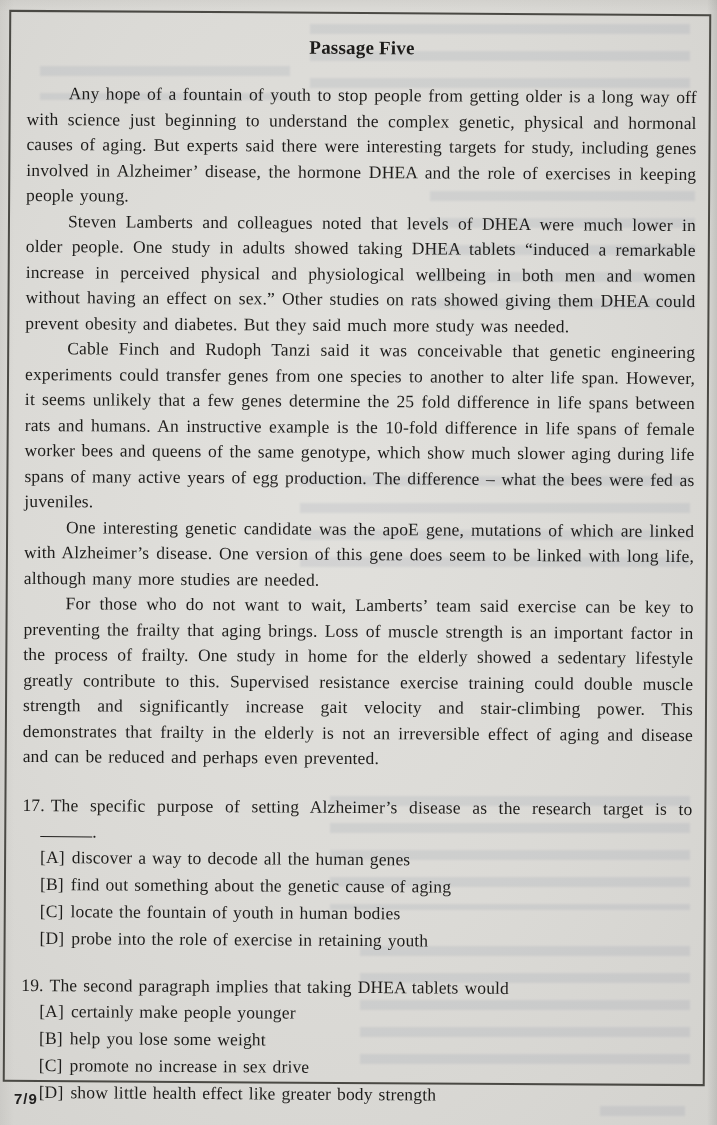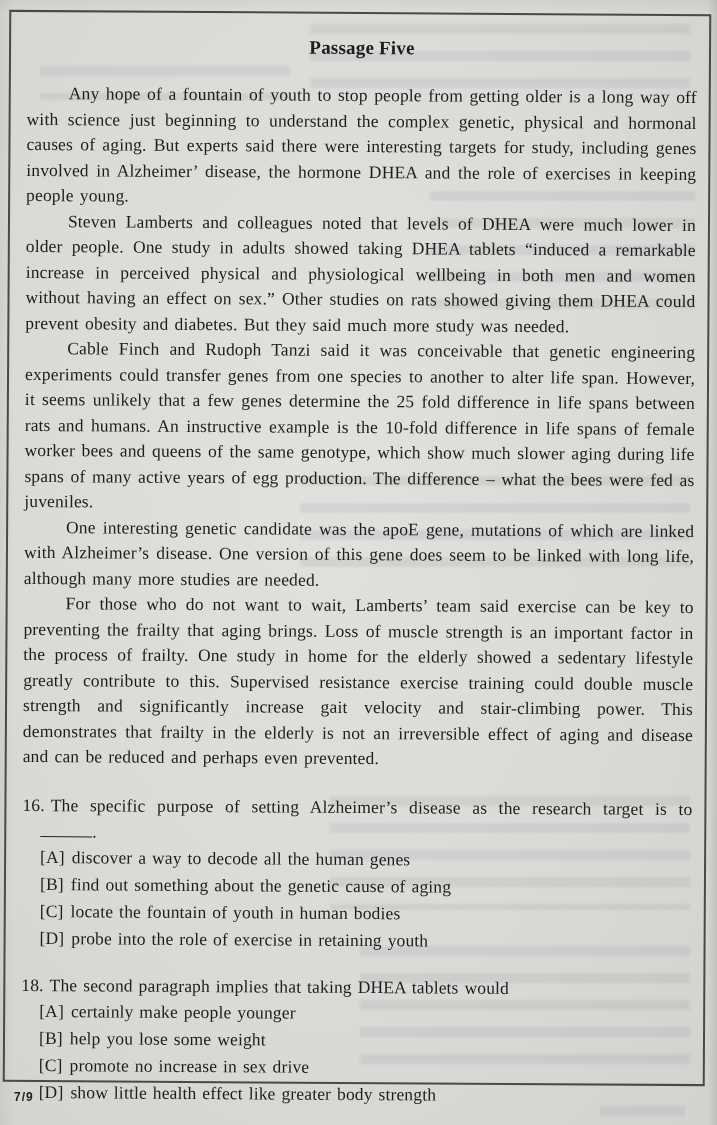--- a/index.html
+++ b/index.html
@@ -98,21 +98,21 @@
     padding-right: 7px;
   }
 
   
   .page-footer {
     position: absolute;
     left: 14px;
     top: 1090px;
     font-family: "Liberation Sans", sans-serif;
     font-weight: bold;
-    font-size: 12px;
+    font-size: 15px;
     letter-spacing: 1px;
     color: #222120;
   }
 
   
   .ghost {
     position: absolute;
     pointer-events: none;
     opacity: 0.085;
     filter: blur(1.3px);
@@ -148,32 +148,32 @@
 
   <div class="passage">
     <p>Any hope of a fountain of youth to stop people from getting older is a long way off with science just beginning to understand the complex genetic, physical and hormonal causes of aging. But experts said there were interesting targets for study, including genes involved in Alzheimer’ disease, the hormone DHEA and the role of exercises in keeping people young.</p>
     <p>Steven Lamberts and colleagues noted that levels of DHEA were much lower in older people. One study in adults showed taking DHEA tablets “induced a remarkable increase in perceived physical and physiological wellbeing in both men and women without having an effect on sex.” Other studies on rats showed giving them DHEA could prevent obesity and diabetes. But they said much more study was needed.</p>
     <p>Cable Finch and Rudoph Tanzi said it was conceivable that genetic engineering experiments could transfer genes from one species to another to alter life span. However, it seems unlikely that a few genes determine the 25 fold difference in life spans between rats and humans. An instructive example is the 10-fold difference in life spans of female worker bees and queens of the same genotype, which show much slower aging during life spans of many active years of egg production. The difference – what the bees were fed as juveniles.</p>
     <p>One interesting genetic candidate was the apoE gene, mutations of which are linked with Alzheimer’s disease. One version of this gene does seem to be linked with long life, although many more studies are needed.</p>
     <p><span>For those who do not want to wait, Lamberts’ team said exercise can be key to preventing the frailty that aging brings. Loss of muscle strength is an important factor in the process of frailty. One study in home for the elderly showed a sedentary lifestyle greatly contribute to </span><span class="u">this</span><span>. Supervised resistance exercise training could double muscle strength and significantly increase gait velocity and stair-climbing power. This demonstrates that frailty in the elderly is not an irreversible effect of aging and disease and can be reduced and perhaps even prevented.</span></p>
   </div>
 
   <div class="question question-17">
-    <div class="q-stem justify-last"><span class="q-num">16.</span><span>The specific purpose of setting Alzheimer’s disease as the research target is to</span></div>
+    <div class="q-stem justify-last"><span class="q-num">17.</span><span>The specific purpose of setting Alzheimer’s disease as the research target is to</span></div>
     <div class="blank-line"><span class="blank"></span><span>.</span></div>
     <div class="options">
       <div class="option"><span class="opt-label">[A]</span><span>discover a way to decode all the human genes</span></div>
       <div class="option"><span class="opt-label">[B]</span><span>find out something about the genetic cause of aging</span></div>
       <div class="option"><span class="opt-label">[C]</span><span>locate the fountain of youth in human bodies</span></div>
       <div class="option"><span class="opt-label">[D]</span><span>probe into the role of exercise in retaining youth</span></div>
     </div>
   </div>
 
   <div class="question question-18">
-    <div class="q-stem"><span class="q-num">18.</span><span>The second paragraph implies that taking DHEA tablets would</span></div>
+    <div class="q-stem"><span class="q-num">19.</span><span>The second paragraph implies that taking DHEA tablets would</span></div>
     <div class="options">
       <div class="option"><span class="opt-label">[A]</span><span>certainly make people younger</span></div>
       <div class="option"><span class="opt-label">[B]</span><span>help you lose some weight</span></div>
       <div class="option"><span class="opt-label">[C]</span><span>promote no increase in sex drive</span></div>
       <div class="option"><span class="opt-label">[D]</span><span>show little health effect like greater body strength</span></div>
     </div>
   </div>
 
 </div>
 

